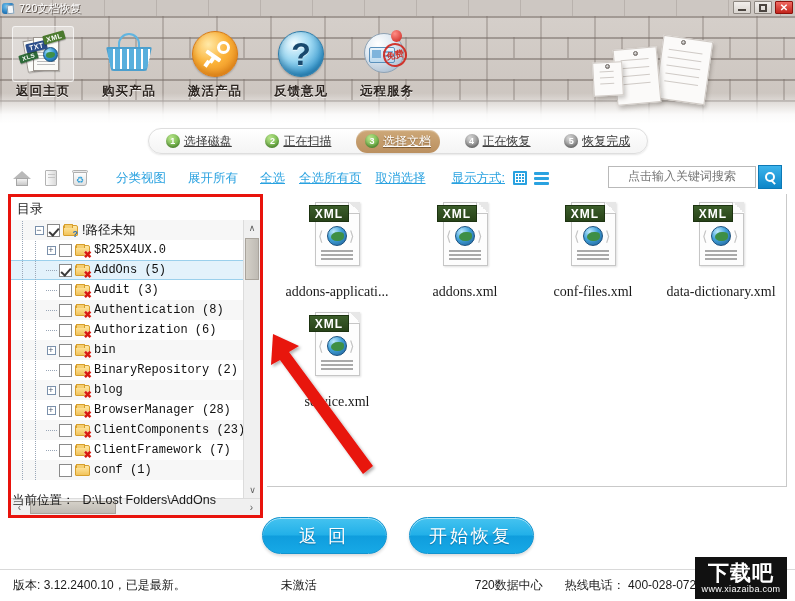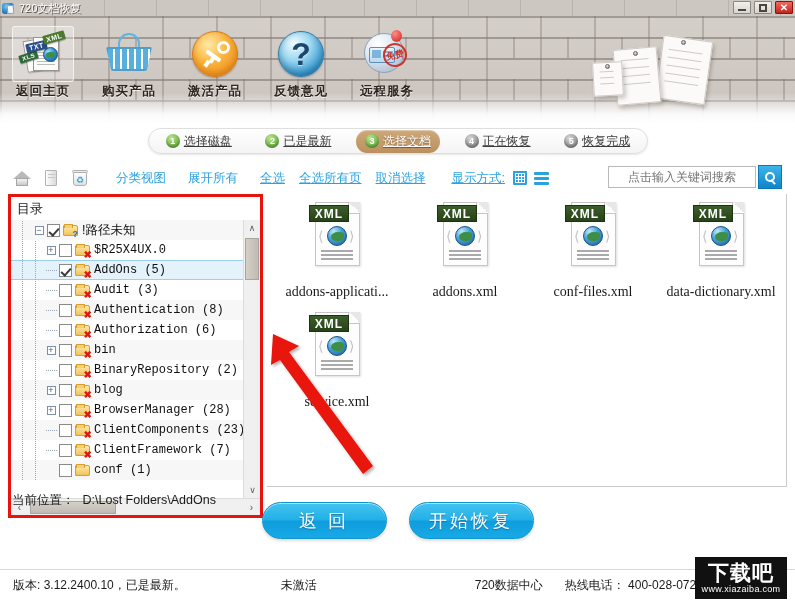--- a/index.html
+++ b/index.html
@@ -341,21 +341,21 @@
   .v-list span:nth-child(2) { top: 5px; }
   .v-list span:nth-child(3) { top: 10px; }
 
   .searchwrap {
     position: absolute; right: 13px; top: 2px;
     display: flex; align-items: center;
   }
   .searchbox {
     width: 148px; height: 22px; border: 1px solid #b9b9b9; background: #fff;
     font-size: 12px; color: #b5b5b5; padding: 0 6px; text-align: center;
-    font-family: Liberation Serif, serif;
+    font-family: Liberation Mono, monospace;
   }
   .searchbtn {
     width: 24px; height: 24px; margin-left: 2px;
     background: linear-gradient(#3db4ec,#0e86c8); border: 1px solid #0c79b6;
     display: flex; align-items: center; justify-content: center; cursor: pointer;
   }
   .searchbtn .mag {
     width: 10px; height: 10px; border: 2px solid #fff; border-radius: 50%;
     position: relative;
   }
@@ -537,21 +537,21 @@
   }
 
   
   .curpos {
     position: absolute; left: 12px; top: 492px;
     font-size: 12.5px; color: #1a1a1a; white-space: nowrap; z-index: 12;
   }
   .curpos .val { margin-left: 8px; }
   .actionbar {
     position: absolute; left: 0; top: 502px; width: 795px; height: 52px;
-    display: flex; align-items: flex-start; justify-content: center; gap: 22px;
+    display: flex; align-items: flex-end; justify-content: center; gap: 22px;
     z-index: 12;
   }
   .bigbtn {
     width: 125px; height: 37px; border-radius: 19px;
     background: linear-gradient(#45c3f0 0%, #22b0e8 48%, #0f9ddd 52%, #17a9e6 100%);
     border: 1px solid #1394cf;
     box-shadow: inset 0 1px 0 rgba(255,255,255,.55), 0 2px 3px rgba(0,0,0,.14);
     color: #fff; font-size: 18px; letter-spacing: 3px;
     display: flex; align-items: center; justify-content: center;
     text-shadow: 0 1px 1px rgba(0,70,110,.5);
@@ -697,21 +697,21 @@
     </div>
   </div>
 
   <div class="stepbar">
     <div class="step">
       <span class="badge g">1</span>
       <span class="slabel">选择磁盘</span>
     </div>
     <div class="step">
       <span class="badge g">2</span>
-      <span class="slabel">已是最新</span>
+      <span class="slabel">正在扫描</span>
     </div>
     <div class="step active">
       <span class="badge g">3</span>
       <span class="slabel">选择文档</span>
     </div>
     <div class="step">
       <span class="badge d">4</span>
       <span class="slabel">正在恢复</span>
     </div>
     <div class="step">

